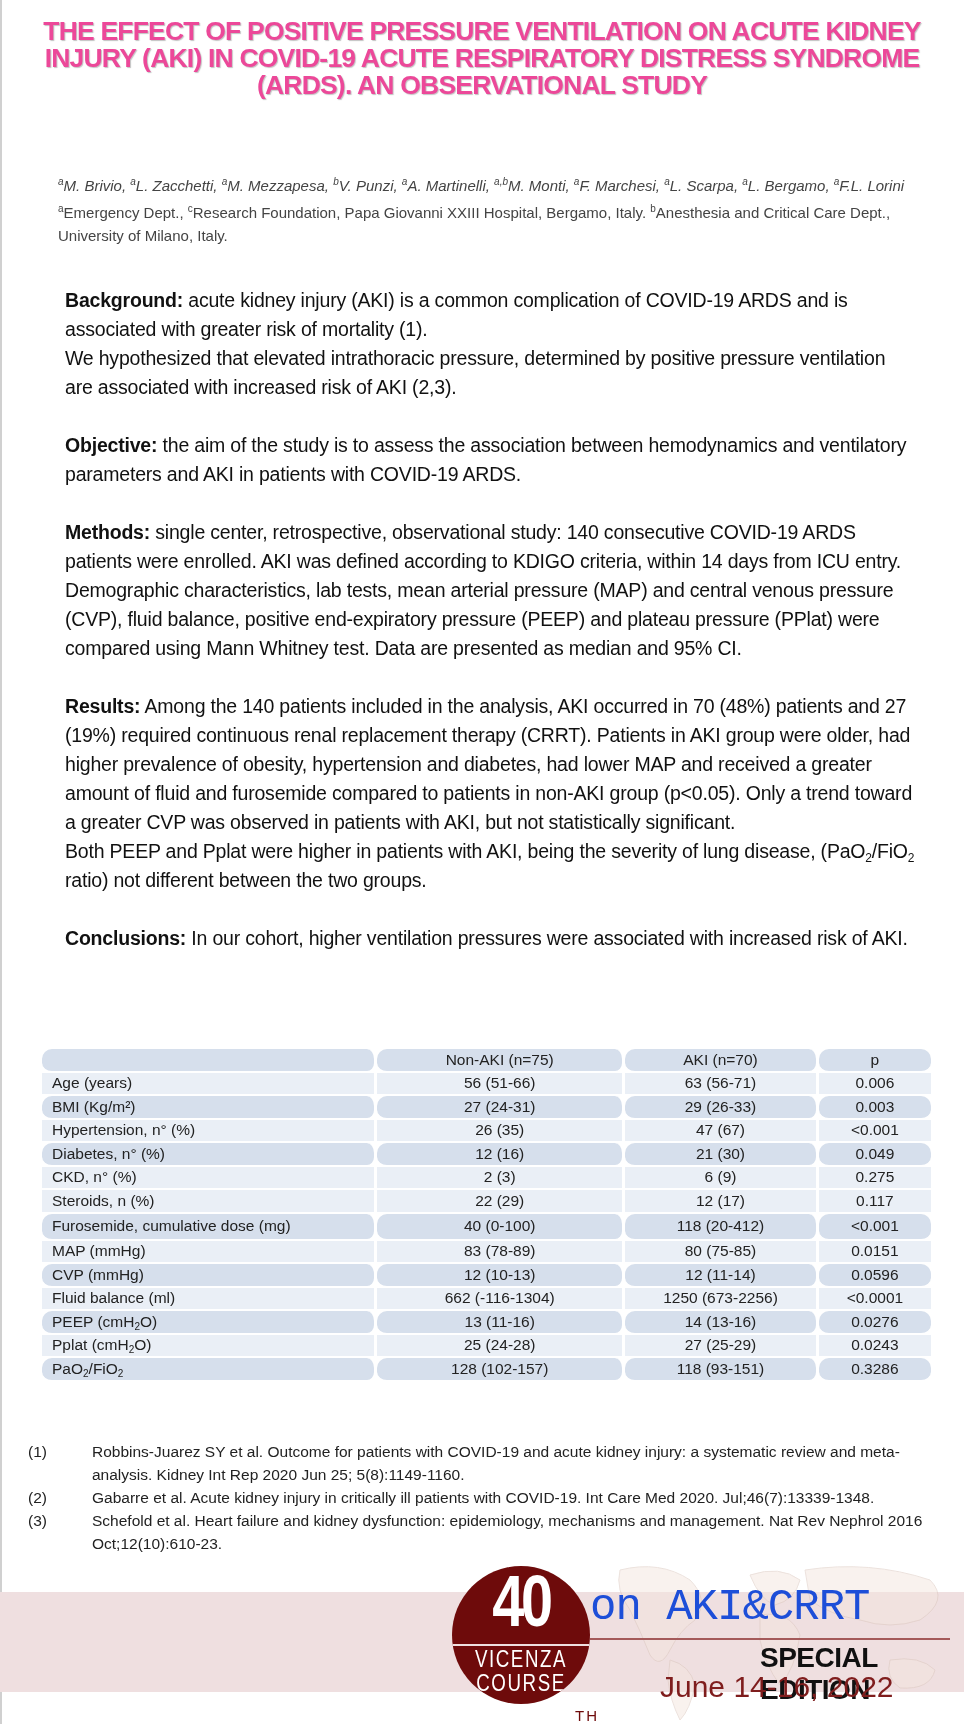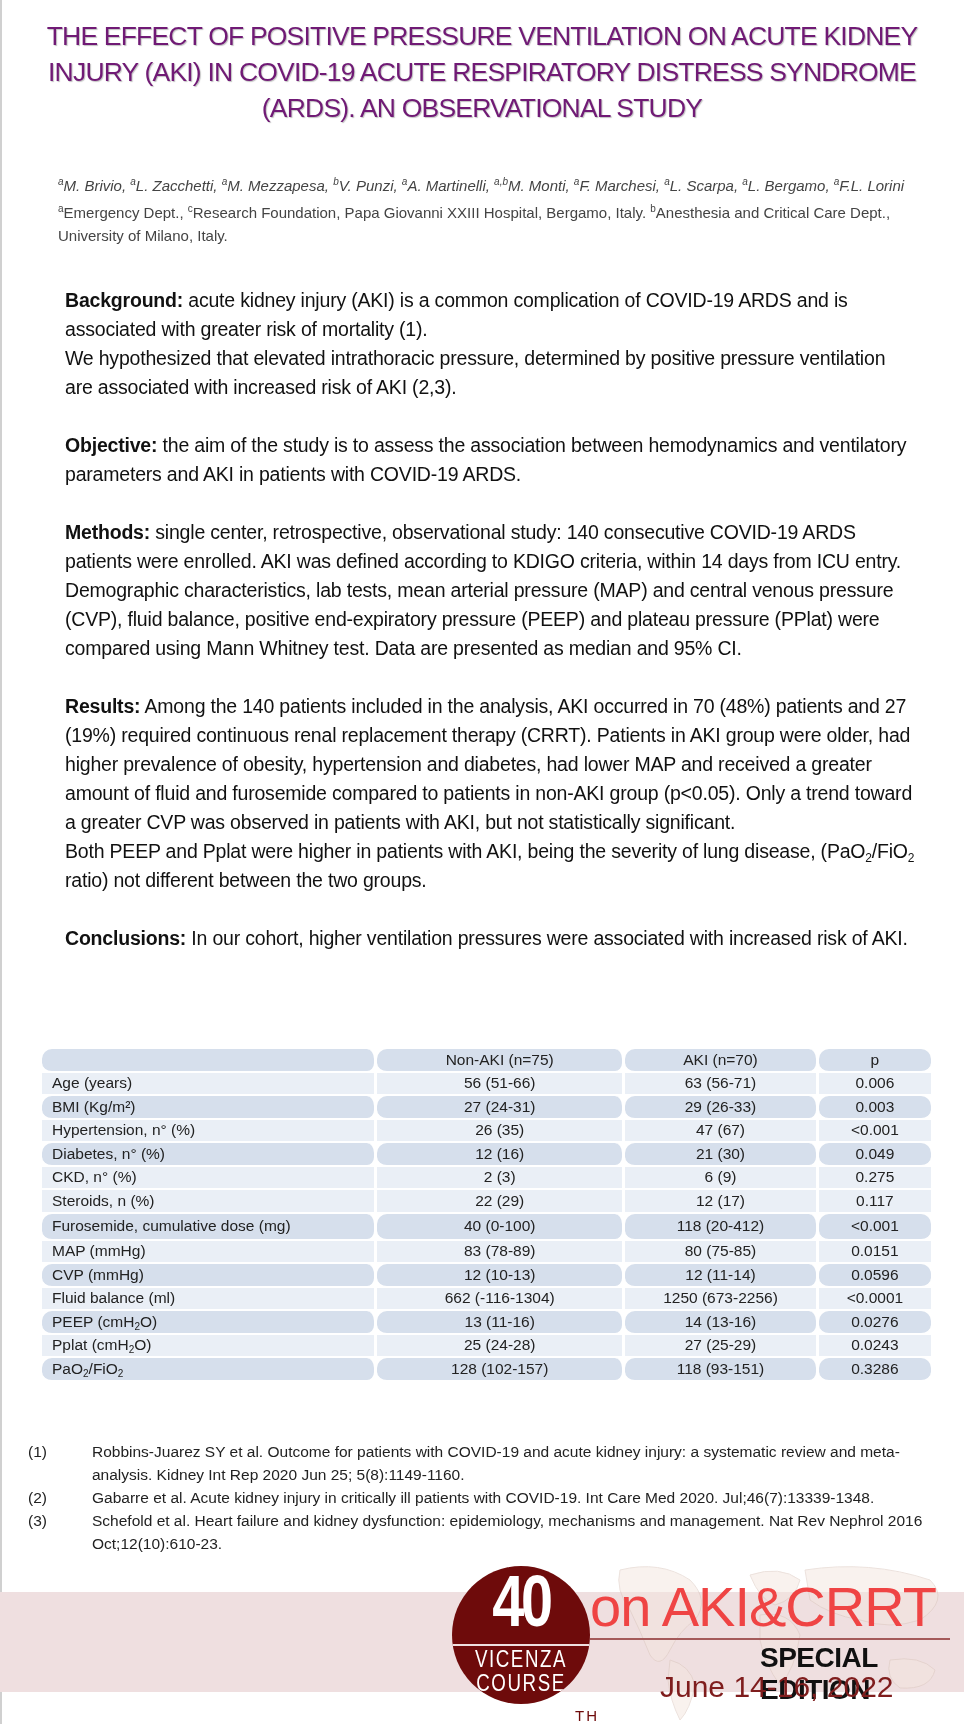--- a/index.html
+++ b/index.html
@@ -6,23 +6,23 @@
   body {
     width: 964px; height: 1724px; position: relative; overflow: hidden;
     background: #ffffff;
     font-family: "Liberation Sans", "DejaVu Sans", sans-serif;
     color: #1a1a1a;
   }
   .left-rule { position: absolute; left: 0; top: 0; width: 2px; height: 1724px; background: #d0d0d0; }
 
   .title {
     position: absolute; left: 30px; top: 18px; width: 904px;
-    text-align: center; color: #701a75;
-    font-family: "Liberation Sans", sans-serif; font-weight: normal;
-    font-size: 26.5px; line-height: 36px; letter-spacing: -0.8px;
+    text-align: center; color: #ec4899;
+    font-family: "Liberation Sans", sans-serif; font-weight: bold;
+    font-size: 26.5px; line-height: 27px; letter-spacing: -0.8px;
     text-shadow: 1px 1px 1px rgba(80,80,80,0.35);
   }
 
   .authors {
     position: absolute; left: 58px; top: 170px; width: 860px;
     font-size: 15px; line-height: 23px; color: #444;
   }
   .authors .names { font-style: italic; }
   .authors sup { font-size: 10px; }
 
@@ -80,22 +80,22 @@
   .logo-vc {
     position: absolute; left: 0; top: 81px; width: 138px; text-align: center;
     color: #fff; font-size: 24px; line-height: 24px; letter-spacing: 2px;
     font-family: "Liberation Sans", sans-serif; transform: scaleX(0.78);
   }
   .logo-th {
     position: absolute; left: 575px; top: 1707px; color: #6e0b0b;
     font-size: 15px; letter-spacing: 2px; font-family: "Liberation Sans", sans-serif;
   }
   .course-name {
-    position: absolute; left: 590px; top: 1577px; font-size: 56px; color: #ef4444;
-    font-family: Liberation Sans, sans-serif; letter-spacing: -1px; line-height: 60px;
+    position: absolute; left: 590px; top: 1577px; font-size: 44px; color: #1d4ed8;
+    font-family: Liberation Mono, monospace; letter-spacing: -1px; line-height: 60px;
   }
   .course-rule { position: absolute; left: 590px; top: 1638px; width: 360px; height: 2px; background: #a45a5a; }
   .special {
     position: absolute; left: 760px; top: 1642px; font-size: 28px; font-weight: bold;
     color: #111; font-family: Liberation Sans, sans-serif; letter-spacing: -0.5px;
   }
   .dates {
     position: absolute; left: 660px; top: 1670px; font-size: 30px; color: #7f1d1d;
     font-family: "Liberation Sans", sans-serif;
     text-align: center;

